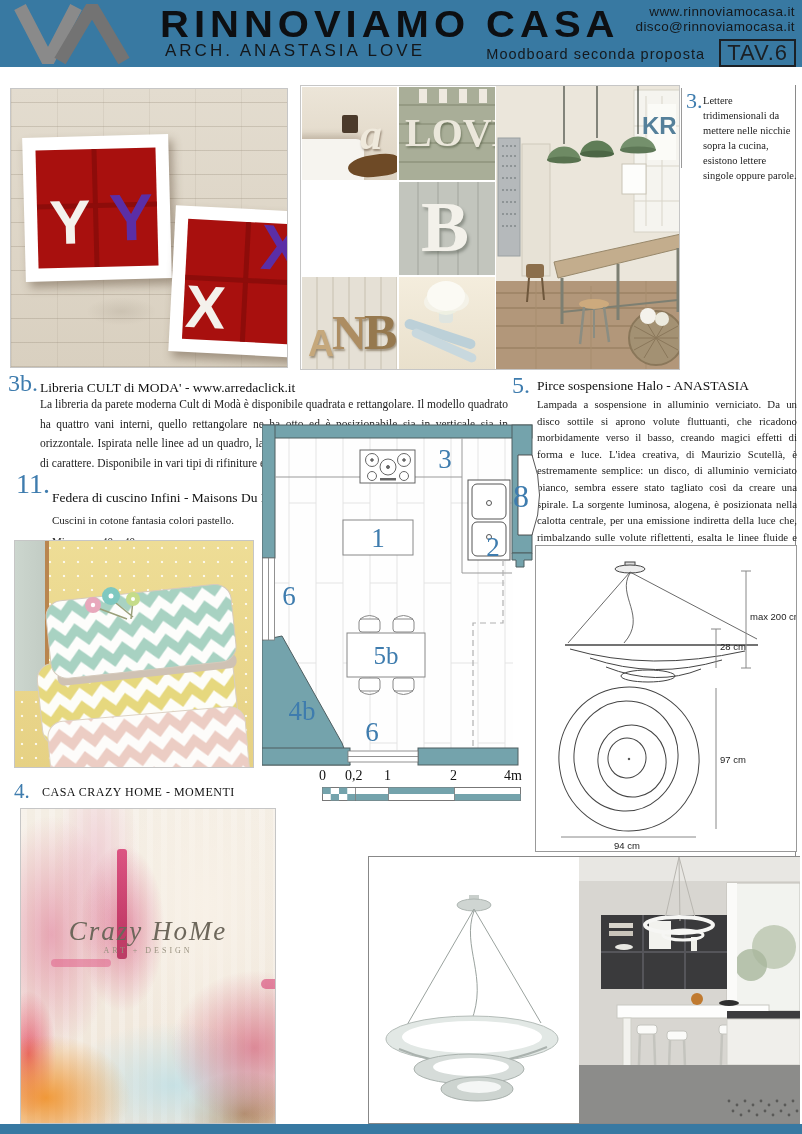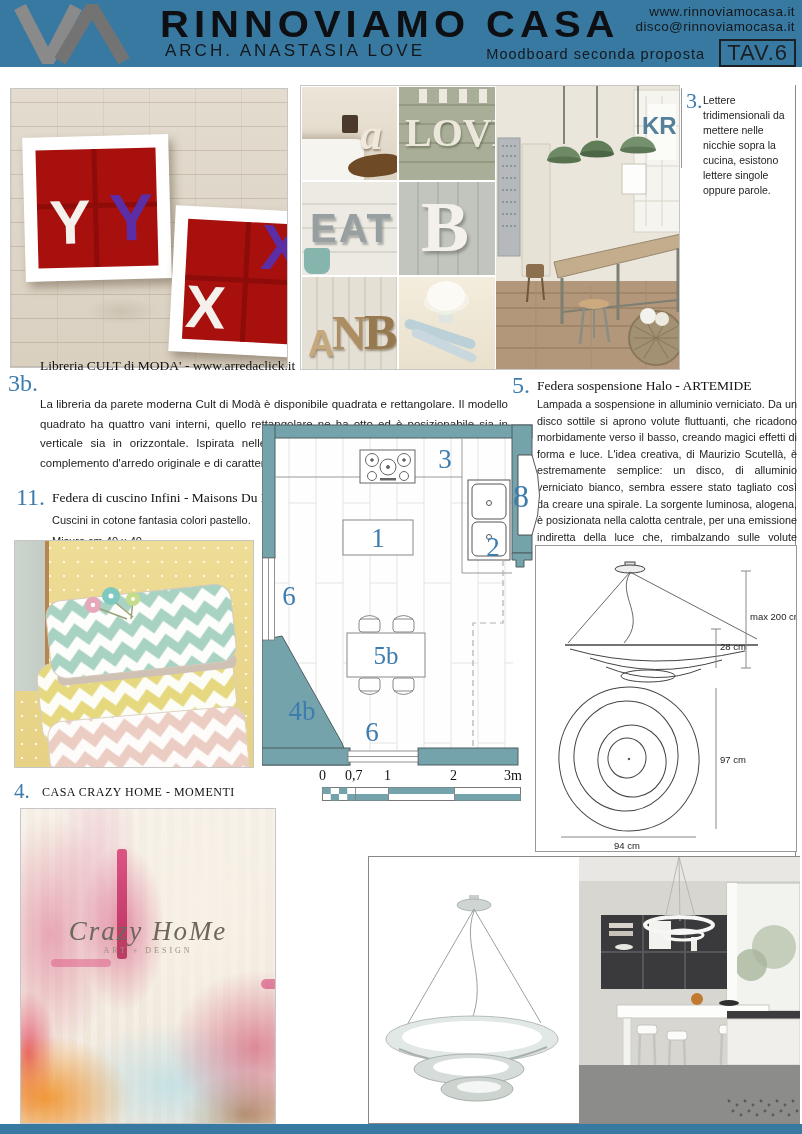--- a/index.html
+++ b/index.html
@@ -16,21 +16,21 @@
   .hdr-www{font-size:13.5px;line-height:15px;letter-spacing:.4px;}
   .hdr-board{position:absolute;right:97px;top:46px;font-size:14.5px;letter-spacing:1px;white-space:nowrap;
              font-family:"Liberation Sans",sans-serif;color:#14181c;}
   .tav{position:absolute;right:6px;top:39px;border:2px solid #1b2025;padding:0 6px;height:24px;line-height:24px;
        font-family:"Liberation Sans",sans-serif;font-size:22px;letter-spacing:1px;color:#1b2025;}
   
   .ph{position:absolute;overflow:hidden;border:1px solid #c6c6c6;box-sizing:border-box;}
   
   .num{font-family:"Liberation Serif",serif;color:#3e7cae;}
   .ttl{font-family:"Liberation Serif",serif;color:#111;font-size:13.5px;white-space:nowrap;}
-  .bod{font-family:Liberation Sans, sans-serif;color:#1c1c1c;text-align:justify;}
+  .bod{font-family:Liberation Serif, serif;color:#1c1c1c;text-align:justify;}
   
   .stone{background:
      radial-gradient(60px 24px at 20% 30%, rgba(160,148,130,.25), transparent 70%),
      radial-gradient(70px 26px at 75% 55%, rgba(160,148,130,.22), transparent 70%),
      radial-gradient(50px 20px at 40% 80%, rgba(150,138,120,.22), transparent 70%),
      repeating-linear-gradient(0deg, rgba(140,128,110,.28) 0 1.5px, transparent 1.5px 24px),
      repeating-linear-gradient(90deg, rgba(140,128,110,.12) 0 1px, transparent 1px 46px),
      linear-gradient(#e3dccf,#d9d0c0);}
   .cube{position:absolute;background:#fff;box-shadow:4px 6px 10px rgba(90,70,50,.45);}
   .cube-in{position:absolute;left:13px;top:13px;right:13px;bottom:13px;background:#a8100e;overflow:hidden;}
@@ -115,25 +115,20 @@
       <span class="cletter" style="left:58px;top:22px;font-size:44px;font-style:italic;color:#efe9dc;text-shadow:1px 2px 2px rgba(90,70,50,.5)">a</span>
       <div class="abs" style="left:46px;top:68px;width:52px;height:22px;background:#6e4a26;border-radius:50% 40% 30% 60%;transform:rotate(-8deg)"></div>
     </div>
 
     <div class="cell" style="left:97px;top:0;width:98px;height:95px;background:repeating-linear-gradient(0deg,#a9ae98 0 17px,#959a83 17px 19px)">
       <div class="abs" style="left:8px;top:2px;width:80px;height:14px;
            background:repeating-linear-gradient(90deg,transparent 0 12px,#eee9df 12px 20px)"></div>
       <span class="cletter" style="left:6px;top:22px;font-size:40px;color:#ebe7db;letter-spacing:0px;text-shadow:1px 2px 2px rgba(60,70,45,.45)">LOVE</span>
     </div>
 
-    <div class="cell" style="left:0;top:95px;width:97px;height:95px;background:
-         repeating-linear-gradient(0deg,#eceae2 0 22px,#d9d6cb 22px 24px)">
-      <span class="cletter" style="left:8px;top:24px;font-size:40px;font-family:'Liberation Sans',sans-serif;color:#979fa1;letter-spacing:2px;text-shadow:2px 3px 2px rgba(80,85,85,.4)">EAT</span>
-      <div class="abs" style="left:2px;top:66px;width:26px;height:26px;background:#86b5ae;border-radius:4px 4px 8px 8px"></div>
-    </div>
 
     <div class="cell" style="left:97px;top:95px;width:98px;height:95px;background:
          repeating-linear-gradient(90deg,#c2c5bd 0 18px,#b2b5ad 18px 20px)">
       <span class="cletter" style="left:22px;top:4px;font-size:72px;color:#f3f1ea;text-shadow:2px 3px 3px rgba(90,95,85,.5)">B</span>
     </div>
 
     <div class="cell" style="left:0;top:190px;width:97px;height:95px;background:
          repeating-linear-gradient(90deg,#e5e0d5 0 14px,#d6d0c2 14px 16px)">
       <span class="cletter" style="left:6px;top:46px;font-size:36px;font-family:'Liberation Sans',sans-serif;color:#c5a87c;text-shadow:1px 2px 2px rgba(90,70,40,.5)">A</span>
       <span class="cletter" style="left:30px;top:28px;font-size:48px;color:#ad8d62;text-shadow:1px 2px 2px rgba(90,70,40,.5)">N</span>
@@ -202,28 +197,28 @@
         <circle cx="152" cy="230" r="8" fill="#f4f2ec"></circle>
           <circle cx="166" cy="233" r="7" fill="#eceade"></circle>
       </g>
     </svg>
   </div>
 
   <span class="num abs" style="left:686px;top:88px;font-size:22px">3.</span>
   <div class="bod abs" style="left:703px;top:93px;width:95px;font-size:10.5px;line-height:15px;text-align:left">Lettere tridimensionali da mettere nelle nicchie sopra la cucina, esistono lettere singole oppure parole.</div>
 
   <span class="num abs" style="left:8px;top:370px;font-size:24px">3b.</span>
-  <div class="ttl abs" style="left:40px;top:358px">Libreria CULT di MODA' - www.arredaclick.it</div>
+  <div class="ttl abs" style="left:40px;top:380px">Libreria CULT di MODA' - www.arredaclick.it</div>
   <div class="bod abs" style="left:40px;top:395px;width:468px;font-size:11.5px;line-height:19.5px">La libreria da parete moderna Cult di Modà è disponibile quadrata e rettangolare. Il modello quadrato ha quattro vani interni, quello rettangolare ne ha otto ed è posizionabile sia in verticale sia in orizzontale. Ispirata nelle linee ad un quadro, la libreria Cult è un complemento d'arredo originale e di carattere. Disponibile in vari tipi di rifiniture e colori.</div>
 
   <span class="num abs" style="left:512px;top:372px;font-size:24px">5.</span>
-  <div class="ttl abs" style="left:537px;top:378px">Federa sospensione Halo - ARTEMIDE</div>
+  <div class="ttl abs" style="left:537px;top:378px">Pirce sospensione Halo - ANASTASIA</div>
   <div class="bod abs" style="left:537px;top:396px;width:260px;font-size:10.8px;line-height:16.6px">Lampada a sospensione in alluminio verniciato. Da un disco sottile si aprono volute fluttuanti, che ricadono morbidamente verso il basso, creando magici effetti di forma e luce.  L'idea creativa, di Maurizio Scutellà, è estremamente semplice: un disco, di alluminio verniciato bianco, sembra essere stato tagliato così da creare una spirale. La sorgente luminosa, alogena, è posizionata nella calotta centrale, per una emissione indiretta della luce che, rimbalzando sulle volute riflettenti, esalta le linee fluide e gli effetti chiaroscurali della struttura. Disponibile in tre versioni, grande, media, mini, Pirce sospensione di Artemide veste grandi spazi creando visioni differenti da ogni punto di osservazione.</div>
 
-  <span class="num abs" style="left:16px;top:484px;font-size:24px">11.</span>
+  <span class="num abs" style="left:16px;top:468px;font-size:28px">11.</span>
   <div class="ttl abs" style="left:52px;top:490px">Federa di cuscino Infini  - Maisons Du Monde</div>
   <div class="bod abs" style="left:52px;top:510px;width:212px;font-size:11px;line-height:21px;text-align:left">Cuscini in cotone fantasia colori pastello. Misure cm 40 x 40.</div>
 
   <div class="ph" style="left:14px;top:540px;width:240px;height:228px;background:
        radial-gradient(circle at 50% 50%, rgba(255,255,255,.8) 1.2px, transparent 1.6px) 0 0/14px 14px,
        linear-gradient(#eedd96,#e6d184)">
     <div class="abs" style="left:0;top:0;width:30px;height:150px;background:linear-gradient(90deg,#ccd6ce,#c2ccc4);border-right:4px solid #b9854e"></div>
     <svg class="abs" style="left:0;top:0" width="240" height="228" viewBox="0 0 240 228">
       <defs>
         <pattern id="chevM" width="44" height="26" patternUnits="userSpaceOnUse" patternTransform="rotate(-4)">
@@ -339,24 +334,24 @@
       <text class="pl" x="259" y="84" font-size="32">8</text>
       <text class="pl" x="27" y="182" font-size="27">6</text>
       <text class="pl" x="124" y="241" font-size="25">5b</text>
       <text class="pl" x="40" y="297" font-size="27">4b</text>
       <text class="pl" x="110" y="318" font-size="27">6</text>
     </g>
   </svg>
 
   <div class="abs" style="left:322px;top:768px;width:200px;height:36px">
     <span class="sc-lab" style="left:-3px">0</span>
-    <span class="sc-lab" style="left:23px">0,7</span>
+    <span class="sc-lab" style="left:23px">0,2</span>
     <span class="sc-lab" style="left:62px">1</span>
     <span class="sc-lab" style="left:128px">2</span>
-    <span class="sc-lab" style="left:182px">3m</span>
+    <span class="sc-lab" style="left:182px">4m</span>
     <svg class="abs" style="left:0;top:19px" width="199" height="14" viewBox="0 0 199 14">
       <rect x="0.5" y="0.5" width="198" height="13" fill="#fff" stroke="#777"></rect>
       <g fill="#74a3ac">
         <rect x="0.5" y="0.5" width="8.25" height="6.5"></rect>
           <rect x="17" y="0.5" width="8.25" height="6.5"></rect>
         <rect x="8.75" y="7" width="8.25" height="6.5"></rect>
           <rect x="25.25" y="7" width="8.25" height="6.5"></rect>
         <rect x="33.5" y="7" width="33" height="6.5"></rect>
         <rect x="66.5" y="0.5" width="66" height="6.5"></rect>
         <rect x="132.5" y="7" width="66" height="6.5"></rect>

